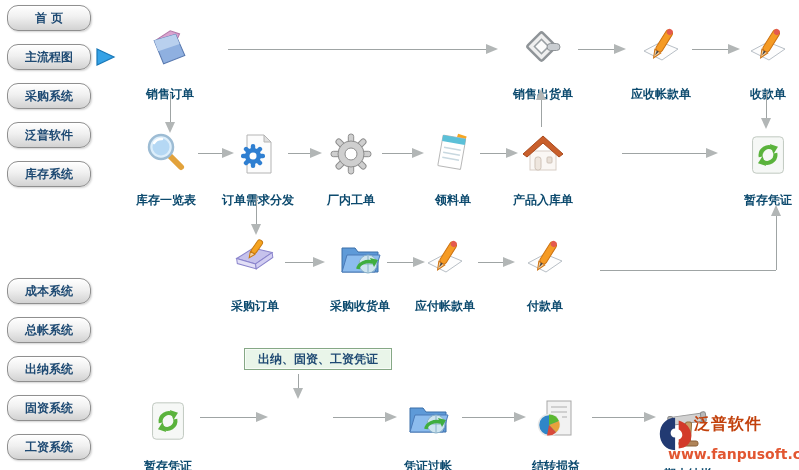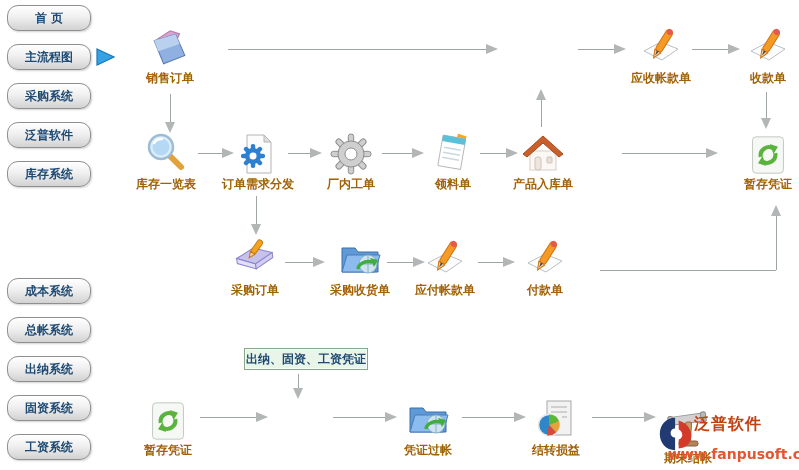--- a/index.html
+++ b/index.html
@@ -13,36 +13,36 @@
             box-shadow:inset 0 1px 0 #fff,1px 1px 2px rgba(0,0,0,.18);
             color:#1e4a73;font-weight:bold;font-size:12px;
             display:flex;align-items:center;justify-content:center;cursor:pointer;}
   .pointer{position:absolute;left:95px;top:47px;}
 
   
   .node{position:absolute;width:96px;text-align:center;cursor:pointer;}
   .ic{height:46px;display:flex;align-items:flex-end;justify-content:center;}
   .ic svg{width:44px;height:44px;display:block;}
   .ic.small svg{width:40px;height:42px;}
-  .lbl{font-size:12px;font-weight:bold;color:#a16207;line-height:14px;margin-top:1px;white-space:nowrap;}
+  .lbl{font-size:12px;font-weight:bold;color:#0c4a6e;line-height:14px;margin-top:17px;white-space:nowrap;}
 
   
   .arrow-r{position:absolute;height:0;border-top:1px solid #9fa4a4;}
   .arrow-r::after{content:"";position:absolute;right:-12px;top:-6px;width:0;height:0;
                   border-left:12px solid #b2b6b6;border-top:5.5px solid transparent;border-bottom:5.5px solid transparent;}
   .arrow-d{position:absolute;width:0;border-left:1px solid #9fa4a4;}
   .arrow-d::after{content:"";position:absolute;left:-6px;bottom:-11px;width:0;height:0;
                   border-top:11px solid #b2b6b6;border-left:5.5px solid transparent;border-right:5.5px solid transparent;}
   .arrow-u{position:absolute;width:0;border-left:1px solid #9fa4a4;}
   .arrow-u::after{content:"";position:absolute;left:-6px;top:-11px;width:0;height:0;
                   border-bottom:11px solid #b2b6b6;border-left:5.5px solid transparent;border-right:5.5px solid transparent;}
   .hline{position:absolute;height:0;border-top:1px solid #9fa4a4;}
 
   
-  .note-box{position:absolute;left:244px;top:348px;width:124px;height:22px;box-sizing:border-box;
+  .note-box{position:absolute;left:244px;top:348px;width:148px;height:22px;box-sizing:border-box;
             background:#e9f5e9;border:1px solid #86a886;box-shadow:inset 0 0 0 1px #f7fcf7;
             display:flex;align-items:center;justify-content:center;
             font-size:12px;font-weight:bold;color:#1f4a73;white-space:nowrap;}
 
   
   .watermark{position:absolute;left:656px;top:408px;width:143px;z-index:10;pointer-events:none;}
   .wm-logo{position:absolute;left:2px;top:6px;}
   .wm-brand{position:absolute;left:38px;top:6px;font-size:16px;font-weight:bold;color:#c2410c;
             letter-spacing:1px;white-space:nowrap;}
   .wm-url{position:absolute;left:12px;top:38px;font-size:14px;font-weight:bold;color:#e25631;white-space:nowrap;}
@@ -75,20 +75,30 @@
           <g transform="rotate(-6 22 22)">
         <path d="M10 12 L24 5 L33 9 L30 14 Z" fill="#d9a3cf" stroke="#b277a8"></path>
         <path d="M7 13 L29 9 L36 31 L14 37 Z" fill="#8fb0e0" stroke="#5a7ab0"></path>
         <path d="M7 13 L29 9 L32 19 L10 24 Z" fill="#b9d0ee"></path>
           </g>
         </svg>
     </span>
     <div class="lbl">销售订单</div>
   </div>
 
+  <div class="node" style="left:495px;top:24px">
+    <span class="ic">
+      <svg viewBox="0 0 44 44">
+        <rect x="10" y="10" width="21" height="21" rx="2" fill="#efefef" stroke="#8f9498" stroke-width="2.5" transform="rotate(45 20.5 20.5)"></rect>
+        <rect x="15.5" y="15.5" width="10" height="10" fill="#fbfbfb" stroke="#9aa0a4" stroke-width="1.5" transform="rotate(45 20.5 20.5)"></rect>
+        <rect x="26" y="17.5" width="13" height="7" rx="3.5" fill="#c9cdd1" stroke="#8f9498"></rect>
+        </svg>
+    </span>
+    <div class="lbl">销售出货单</div>
+  </div>
 
   <div class="node" style="left:613px;top:24px">
     <span class="ic">
       <svg viewBox="0 0 44 44">
         <path d="M5 25 L22 16 L39 23 L23 34 Z" fill="#fdfdfd" stroke="#b8bfc6"></path>
         <g transform="rotate(32 22 20)">
           <rect x="18.5" y="2" width="7" height="24" rx="3" fill="#f59b25" stroke="#cd7211"></rect>
           <path d="M18.5 26 L25.5 26 L22 34 Z" fill="#f3cf9e" stroke="#cd7211"></path>
           <path d="M20.8 26 L23.2 26 L22 31 Z" fill="#444"></path>
           <circle cx="22" cy="3.5" r="3" fill="#e45a4e"></circle>

